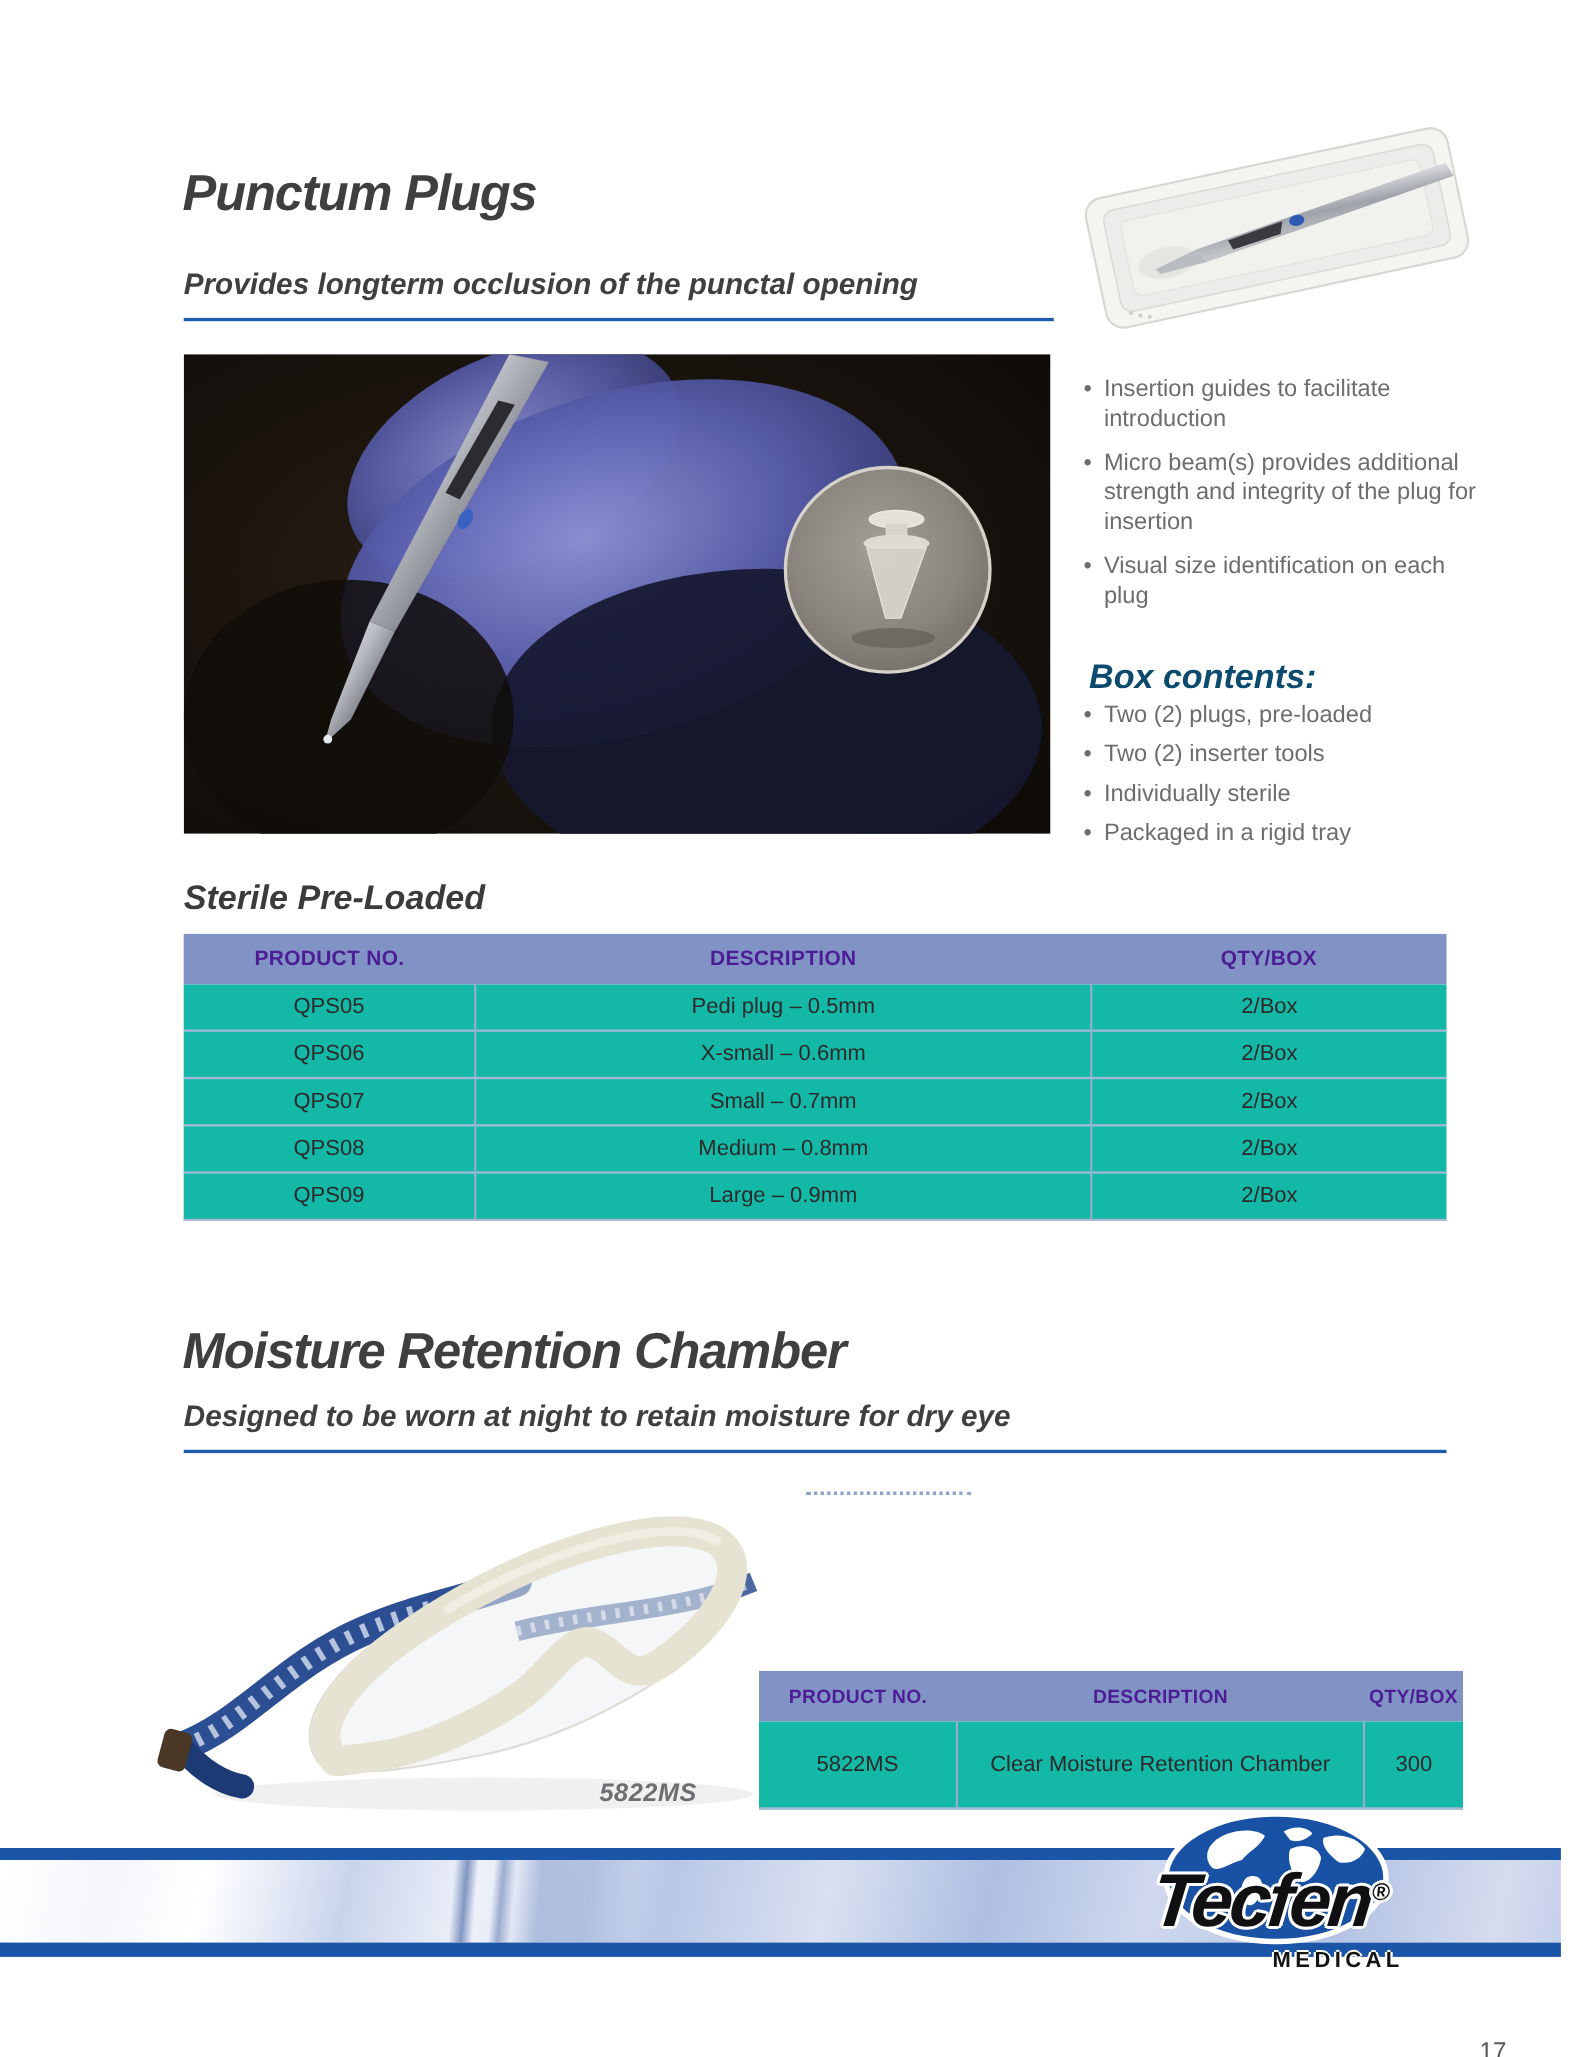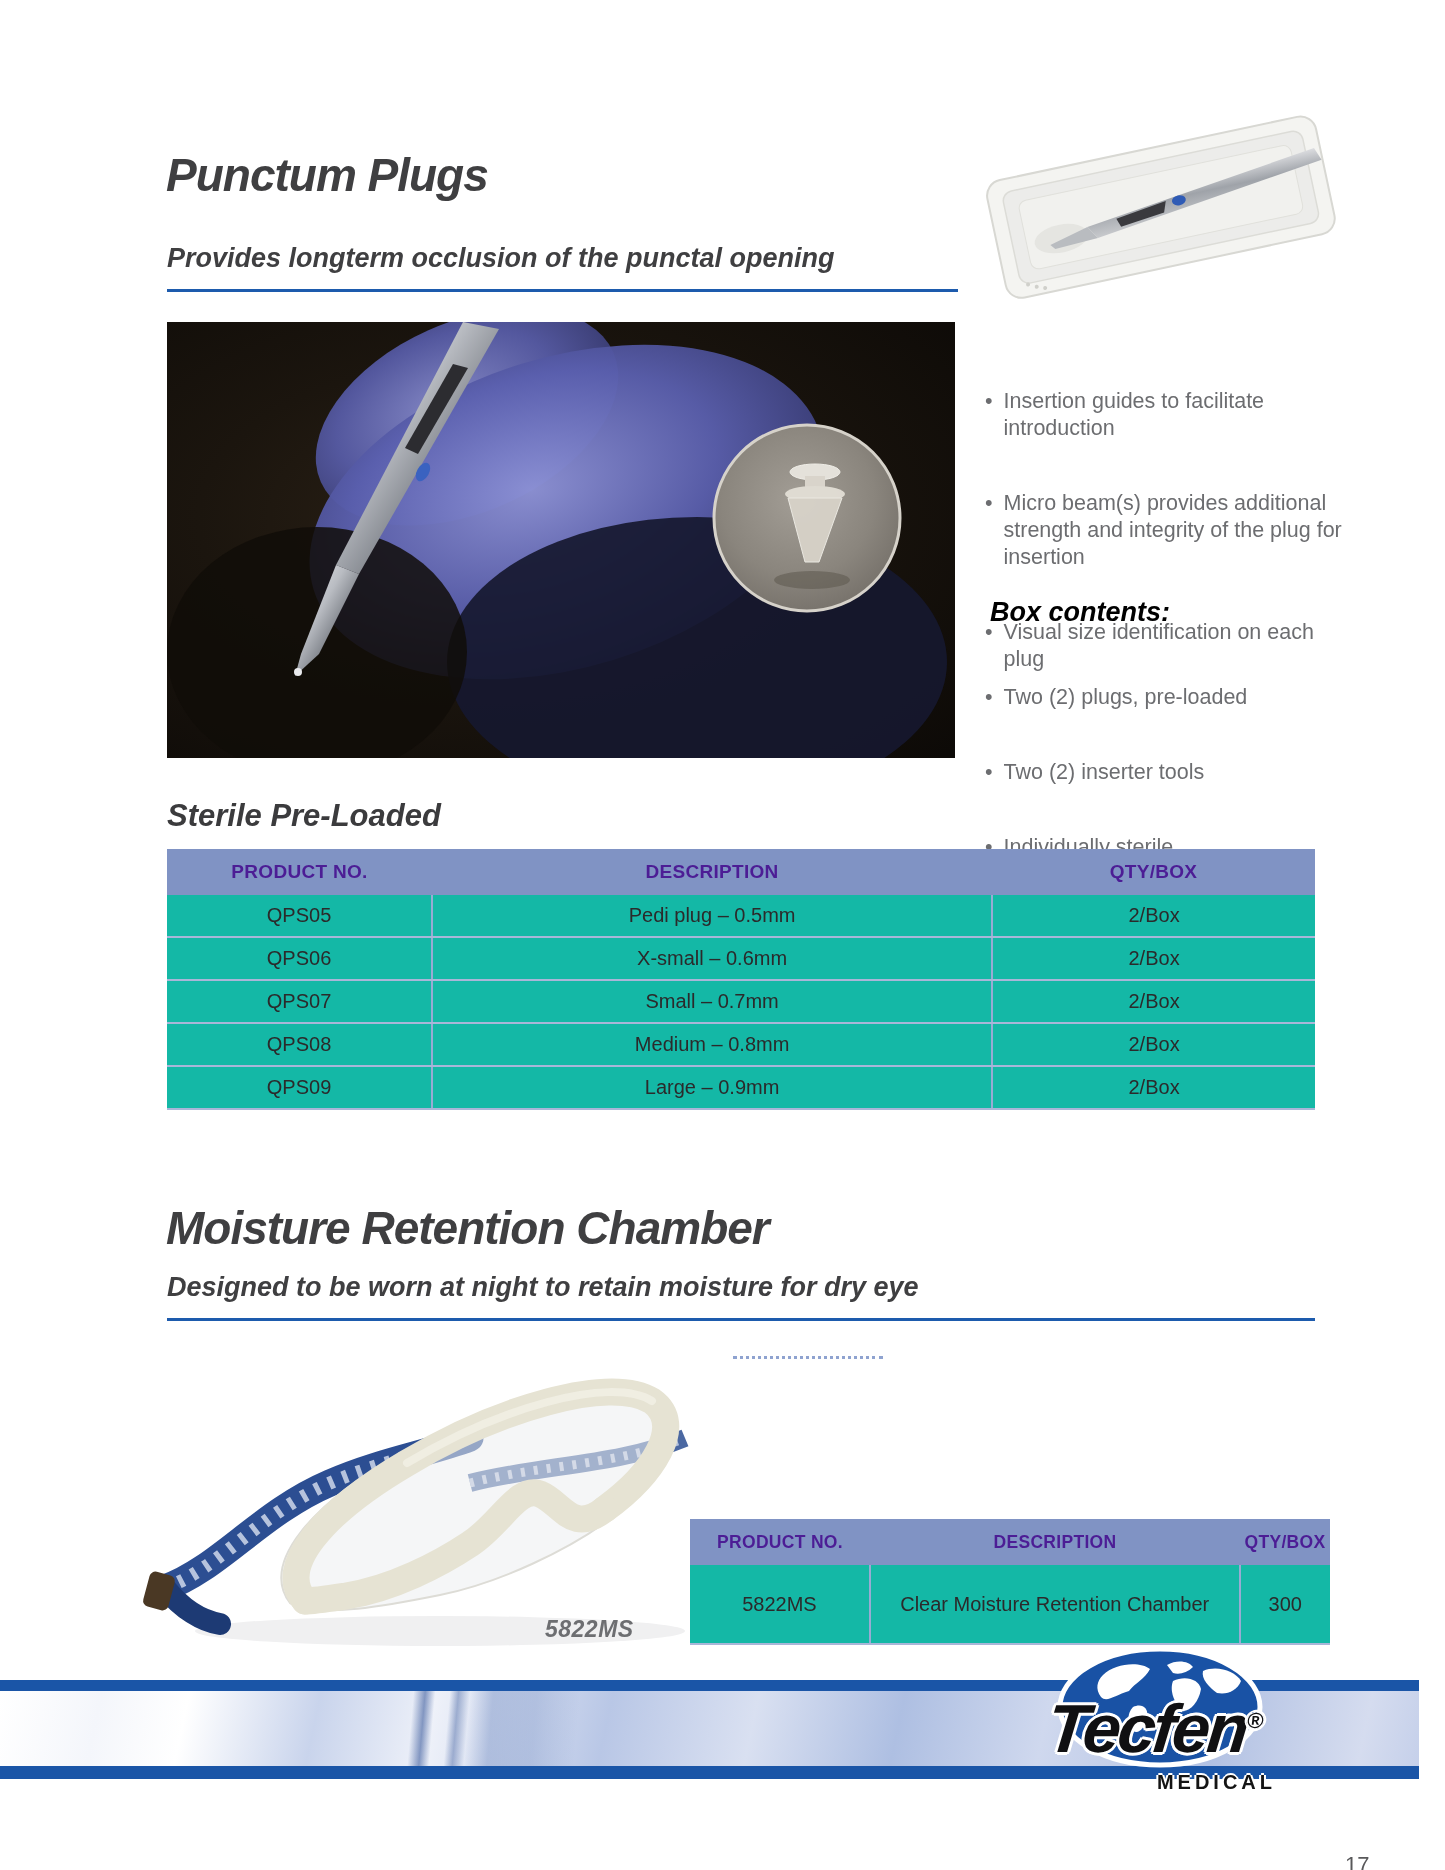--- a/index.html
+++ b/index.html
@@ -10,25 +10,25 @@
   .h-title{position:absolute;font-style:italic;font-weight:bold;color:#3f3f41;
            font-size:46px;line-height:1;letter-spacing:-1px;white-space:nowrap;}
   .h-sub{position:absolute;font-style:italic;font-weight:bold;color:#3f3f41;
          font-size:27px;line-height:1.1;white-space:nowrap;}
   .h-mid{position:absolute;font-style:italic;font-weight:bold;color:#3b3b3d;
          font-size:31px;line-height:1;white-space:nowrap;}
   .rule{position:absolute;height:3px;background:#1d5bad;}
 
   
   .feat-list{position:absolute;color:#6c6d70;font-size:21.5px;line-height:27px;}
-  .li{display:flex;gap:11px;margin-bottom:13px;margin-top:48px;}
+  .li{display:flex;gap:11px;margin-bottom:13px;}
   .li::before{content:"•";flex:0 0 auto;color:#6c6d70;}
   .tight .li{margin-bottom:9px;line-height:27px;}
   .box-label{position:absolute;font-style:italic;font-weight:bold;
-             color:#000000;font-size:27px;}
+             color:#0c4a6e;font-size:31px;}
 
   
   .ctable{position:absolute;}
   .t-head{display:flex;height:46px;background:#8093c4;}
   .t-head > div{display:flex;align-items:center;justify-content:center;
                 color:#4c1d95;font-weight:bold;font-size:19px;letter-spacing:.3px;}
   .t-row{display:flex;background:#14b8a6;border-bottom:2px solid #a9b6d8;}
   .t-row > div{display:flex;align-items:center;justify-content:center;
                color:#2b2a2b;font-size:20px;}
   .t-row > div + div{border-left:2px solid #98abd3;}

